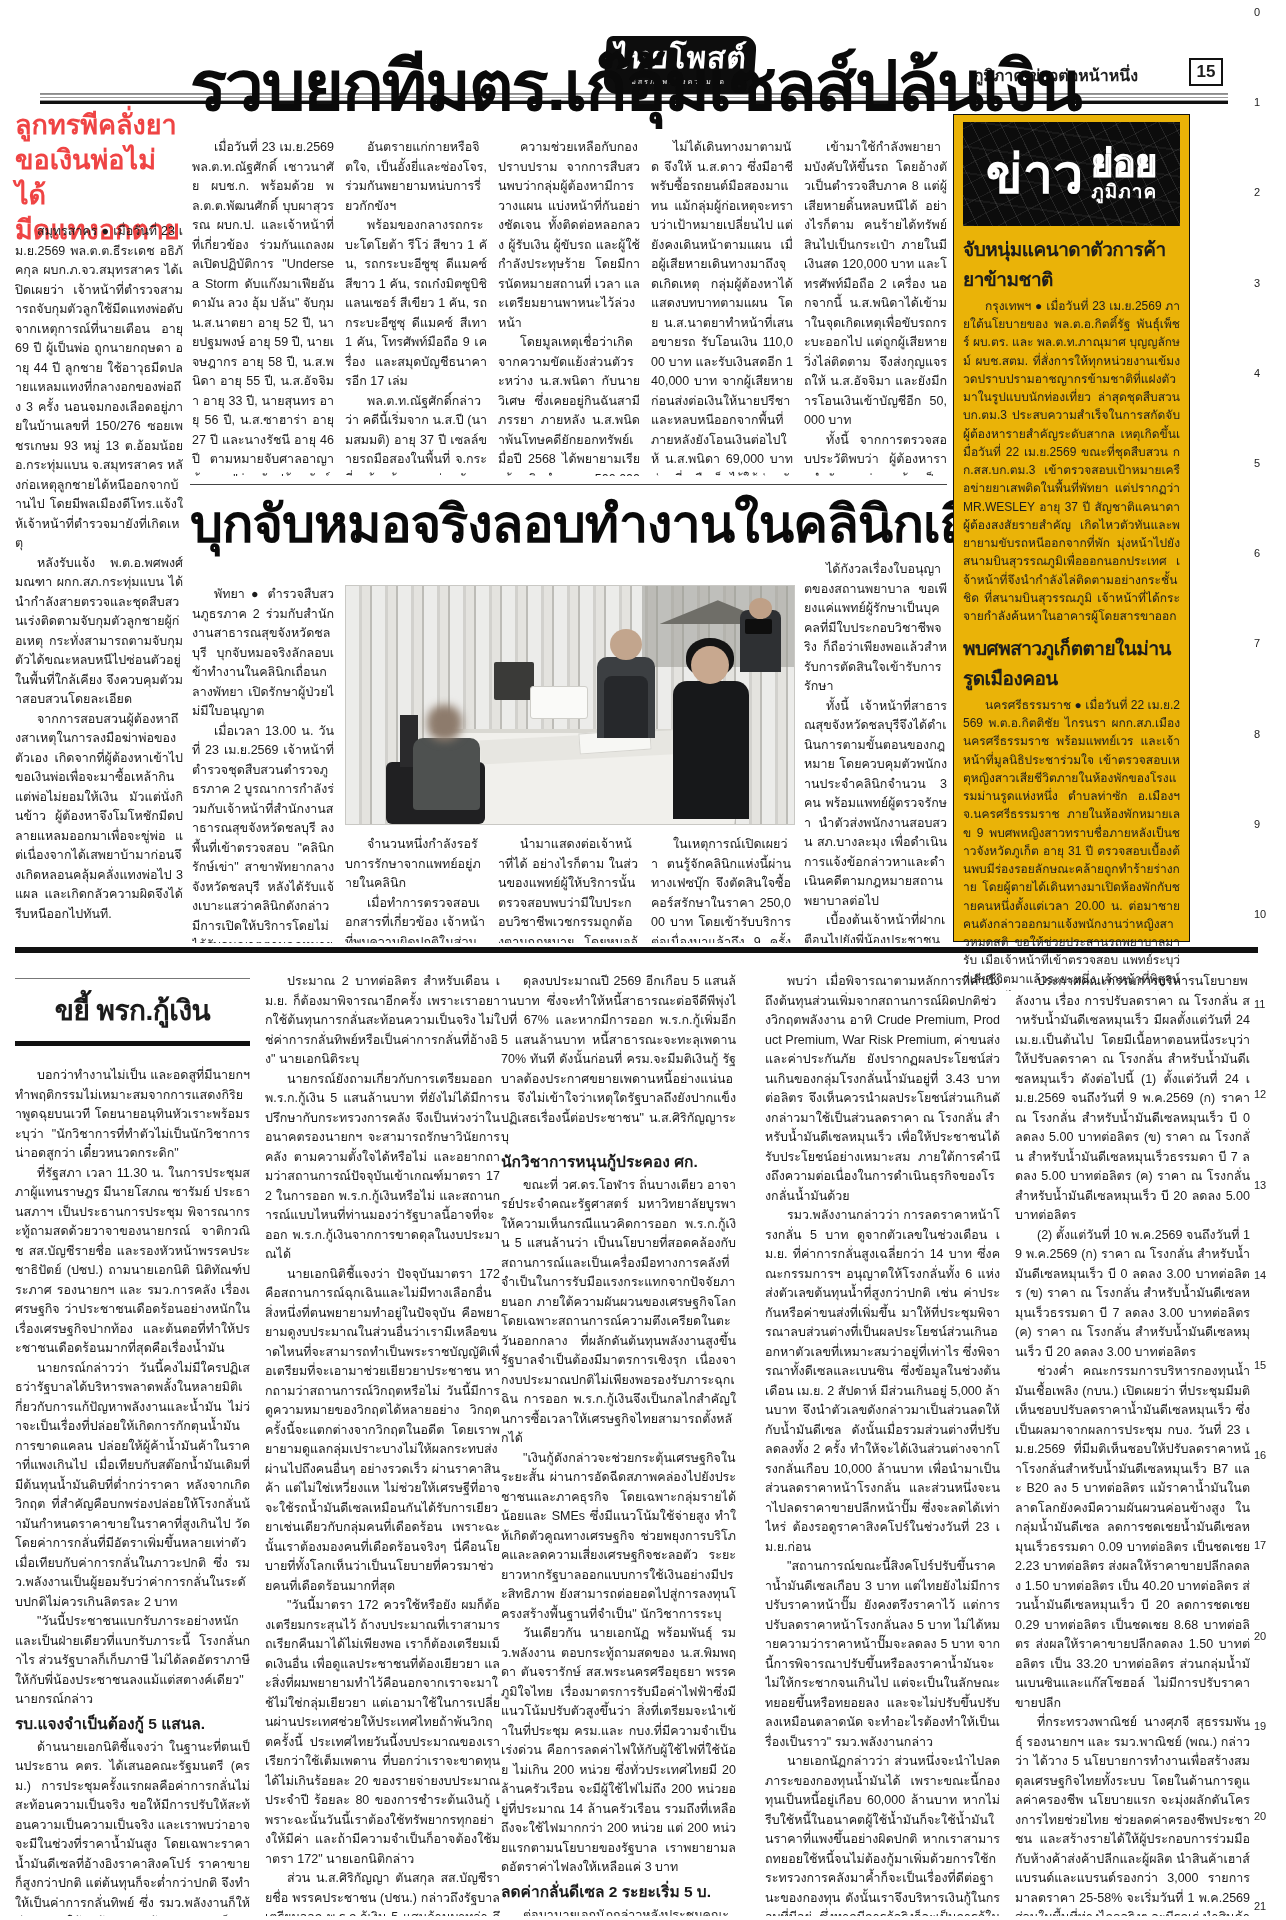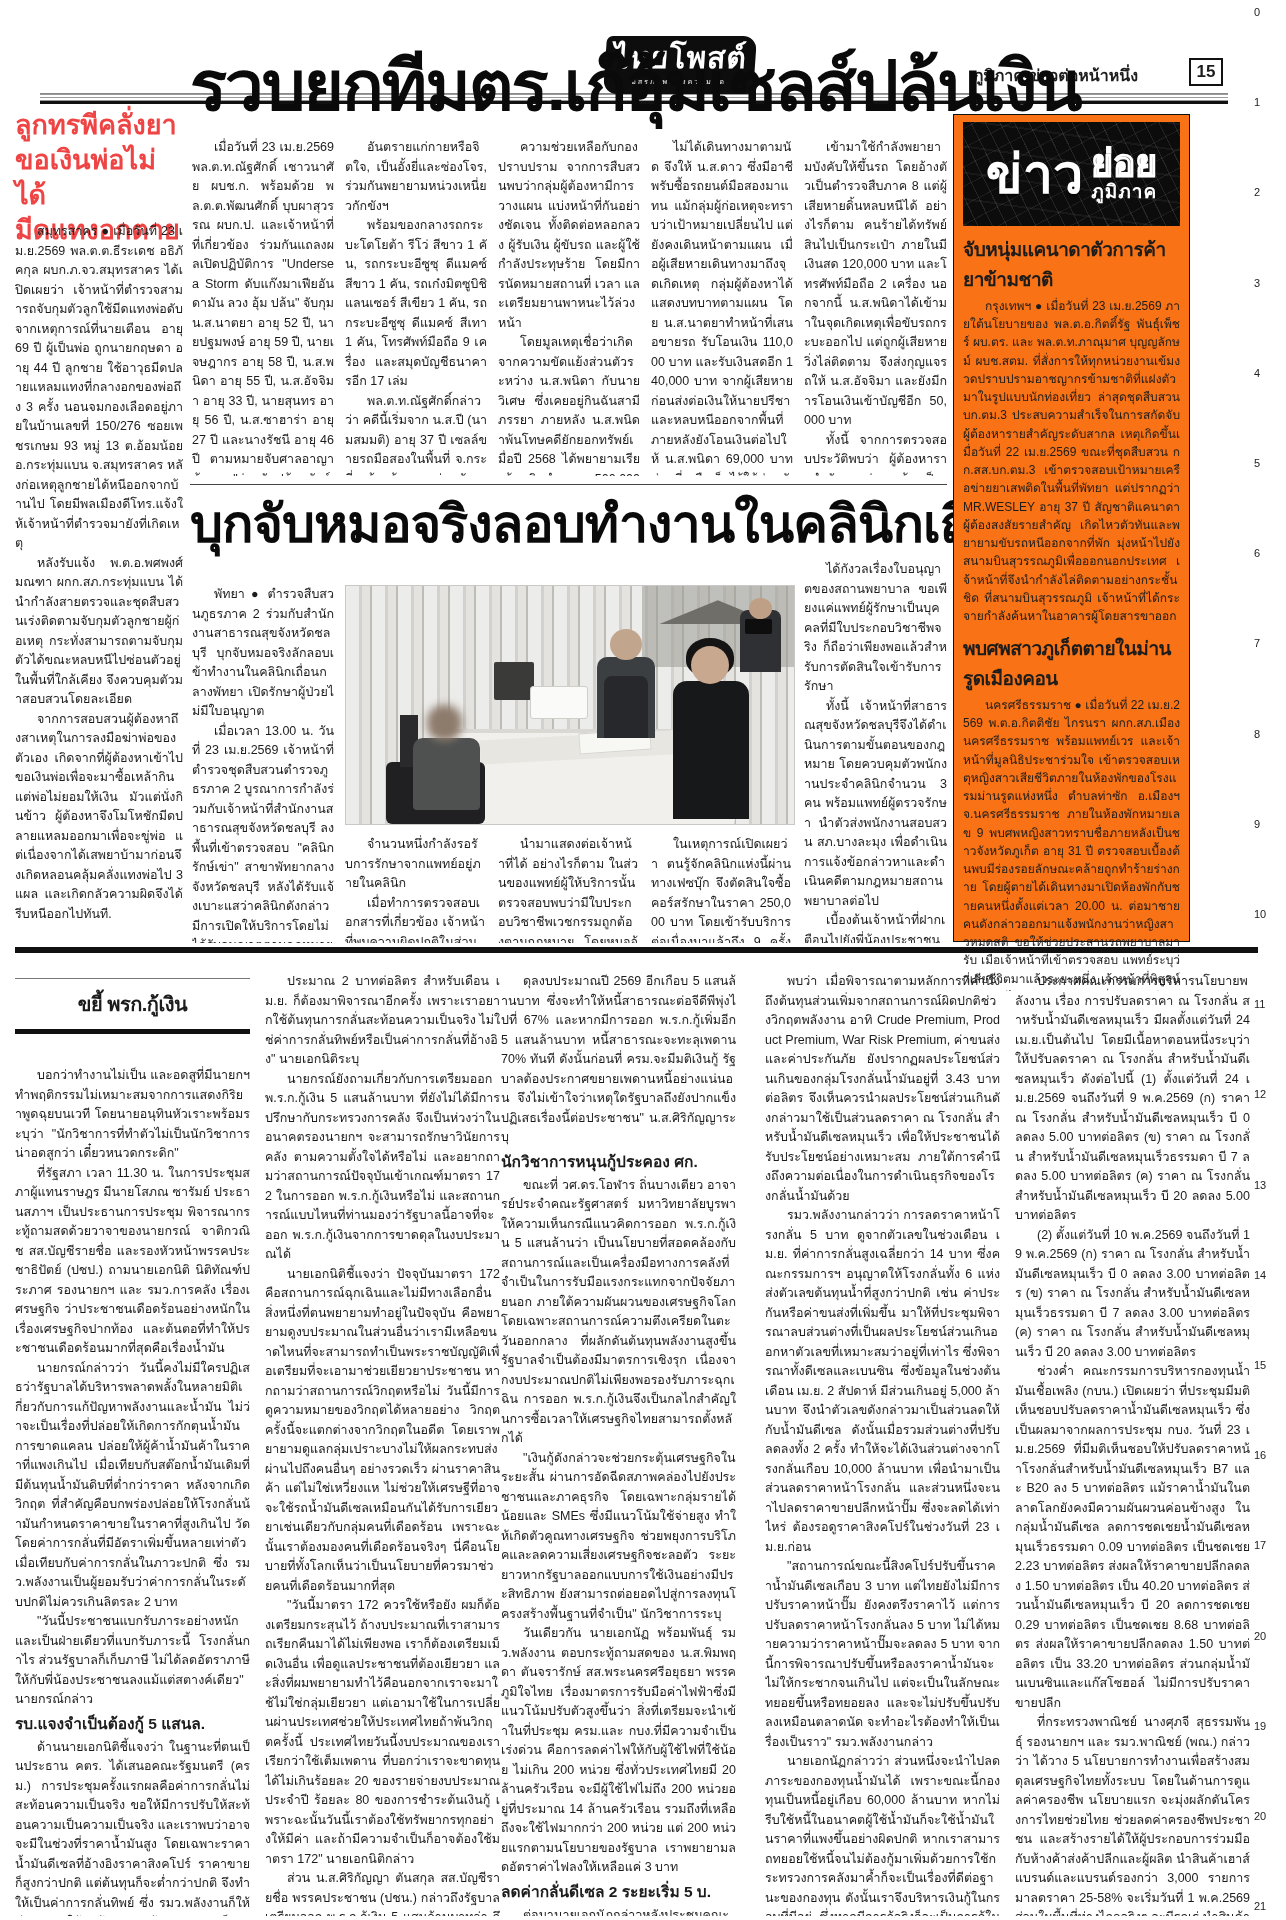--- a/index.html
+++ b/index.html
@@ -28,37 +28,37 @@
 
   
   .col { font-size:12.5px; line-height:1.56; text-align:justify; word-break:break-all; overflow:hidden; }
   .col p { text-indent:22px; }
   .col p.subhead { text-indent:0; font-weight:bold; font-size:15.5px; text-align:left; margin:2px 0; word-break:keep-all; }
   .brief-col { font-size:12px; line-height:1.52; }
   .divider { background:#111; }
   .hairline { background:#444; height:1px; }
 
   
-  .brief-box { border:1.5px solid #111; background:#f97316; padding:7px 9px; }
+  .brief-box { border:1.5px solid #111; background:#eab308; padding:7px 9px; }
   .brief-banner { position:relative; background:#0c0c0c; height:104px; overflow:hidden;
     background-image:
       repeating-linear-gradient(64deg, rgba(255,255,255,.10) 0 1px, transparent 1px 13px),
       repeating-linear-gradient(-28deg, rgba(255,255,255,.07) 0 1px, transparent 1px 17px),
       repeating-linear-gradient(8deg, rgba(255,255,255,.05) 0 2px, transparent 2px 26px);
     display:flex; align-items:center; justify-content:center; }
   .brief-banner .w1 { color:#fff; font-size:54px; font-weight:900; line-height:1; text-shadow:0 2px 2px rgba(0,0,0,.6); }
   .banner-right { display:flex; flex-direction:column; align-items:flex-start; margin-left:8px; }
   .brief-banner .w2 { color:transparent; -webkit-text-stroke:1.6px #fff; font-size:37px; font-weight:900; line-height:.95; }
   .brief-banner .w3 { color:#fff; font-size:19px; font-weight:bold; line-height:1.05; letter-spacing:1px; }
   .brief-head { font-size:19px; font-weight:900; margin:8px 0 3px 0; letter-spacing:-.5px; }
 
   
   .box-head { text-align:center; }
   .box-head .line-top { height:1px; background:#777; margin-bottom:9px; }
-  .box-head .t { font-size:20px; font-weight:900; letter-spacing:-.5px; }
+  .box-head .t { font-size:28px; font-weight:900; letter-spacing:-.5px; }
   .box-head .line-bot { height:5px; background:#111; margin-top:9px; }
 
   
   .ruler-mark { position:absolute; right:8px; width:24px; text-align:left; font-size:11px; color:#222; }
 
   
   .photo { background:
       repeating-linear-gradient(90deg,#ececea 0 13px,#d2d1cd 13px 16px,#e4e3df 16px 24px,#bdbcb7 24px 26px);
     position:relative; overflow:hidden; border:1px solid #c9c8c4; }
   .photo * { position:absolute; }
@@ -128,21 +128,21 @@
     <p>สมุทรสาคร ● เมื่อวันที่ 23 เม.ย.2569 พล.ต.ต.ธีระเดช อธิภัคกุล ผบก.ภ.จว.สมุทรสาคร ได้เปิดเผยว่า เจ้าหน้าที่ตำรวจสามารถจับกุมตัวลูกใช้มีดแทงพ่อดับ จากเหตุการณ์ที่นายเตือน อายุ 69 ปี ผู้เป็นพ่อ ถูกนายกฤษดา อายุ 44 ปี ลูกชาย ใช้อาวุธมีดปลายแหลมแทงที่กลางอกของพ่อถึง 3 ครั้ง นอนจมกองเลือดอยู่ภายในบ้านเลขที่ 150/276 ซอยเพชรเกษม 93 หมู่ 13 ต.อ้อมน้อย อ.กระทุ่มแบน จ.สมุทรสาคร หลังก่อเหตุลูกชายได้หนีออกจากบ้านไป โดยมีพลเมืองดีโทร.แจ้งให้เจ้าหน้าที่ตำรวจมายังที่เกิดเหตุ</p>
     <p>หลังรับแจ้ง พ.ต.อ.พศพงศ์ มณฑา ผกก.สภ.กระทุ่มแบน ได้นำกำลังสายตรวจและชุดสืบสวนเร่งติดตามจับกุมตัวลูกชายผู้ก่อเหตุ กระทั่งสามารถตามจับกุมตัวได้ขณะหลบหนีไปซ่อนตัวอยู่ในพื้นที่ใกล้เคียง จึงควบคุมตัวมาสอบสวนโดยละเอียด</p>
     <p>จากการสอบสวนผู้ต้องหาถึงสาเหตุในการลงมือฆ่าพ่อของตัวเอง เกิดจากที่ผู้ต้องหาเข้าไปขอเงินพ่อเพื่อจะมาซื้อเหล้ากิน แต่พ่อไม่ยอมให้เงิน มัวแต่นั่งกินข้าว ผู้ต้องหาจึงโมโหชักมีดปลายแหลมออกมาเพื่อจะขู่พ่อ แต่เนื่องจากได้เสพยาบ้ามาก่อนจึงเกิดหลอนคลุ้มคลั่งแทงพ่อไป 3 แผล และเกิดกลัวความผิดจึงได้รีบหนีออกไปทันที.</p>
   </div>
 
 <div class="abs hl-main" style="left:190px; top:52px; width:760px;">รวบยกทีมตร.เก๊อุ้มเซลส์ปล้นเงิน</div>
 <div class="abs col" style="left:192px; top:138px; width:142px; height:338px;">
     <p>เมื่อวันที่ 23 เม.ย.2569 พล.ต.ท.ณัฐศักดิ์ เชาวนาศัย ผบช.ก. พร้อมด้วย พล.ต.ต.พัฒนศักดิ์ บุบผาสุวรรณ ผบก.ป. และเจ้าหน้าที่ที่เกี่ยวข้อง ร่วมกันแถลงผลเปิดปฏิบัติการ "Undersea Storm ดับแก๊งมาเฟียอันดามัน ลวง อุ้ม ปล้น" จับกุม น.ส.นาตยา อายุ 52 ปี, นายปฐมพงษ์ อายุ 59 ปี, นายเจษฎากร อายุ 58 ปี, น.ส.พนิดา อายุ 55 ปี, น.ส.อัจจิมา อายุ 33 ปี, นายสุนทร อายุ 56 ปี, น.ส.ซาฮาร่า อายุ 27 ปี และนางรัชนี อายุ 46 ปี ตามหมายจับศาลอาญา ข้อหา "ร่วมกันปล้นทรัพย์, ร่วมกันชิงทรัพย์เป็นเหตุให้ผู้อื่นได้รับ</p>
   </div>
 <div class="abs col" style="left:345px; top:138px; width:142px; height:338px;">
-    <p>อันตรายแก่กายหรือจิตใจ, เป็นอั้งยี่และซ่องโจร, ร่วมกันพยายามหน่วงเหนี่ยวกักขังฯ</p>
+    <p>อันตรายแก่กายหรือจิตใจ, เป็นอั้งยี่และซ่องโจร, ร่วมกันพยายามหน่บการรี่ยวกักขังฯ</p>
     <p>พร้อมของกลางรถกระบะโตโยต้า รีโว่ สีขาว 1 คัน, รถกระบะอีซูซุ ดีแมคซ์ สีขาว 1 คัน, รถเก๋งมิตซูบิชิ แลนเซอร์ สีเขียว 1 คัน, รถกระบะอีซูซุ ดีแมคซ์ สีเทา 1 คัน, โทรศัพท์มือถือ 9 เครื่อง และสมุดบัญชีธนาคารอีก 17 เล่ม</p>
     <p>พล.ต.ท.ณัฐศักดิ์กล่าวว่า คดีนี้เริ่มจาก น.ส.ปี (นามสมมติ) อายุ 37 ปี เซลล์ขายรถมือสองในพื้นที่ จ.กระบี่ เข้าแจ้งความต่อพนักงานสอบสวน สภ.อ่าวลึก เพื่อดำเนินคดีกับ น.ส.นาตยา และพวก หลังร่วมกันก่อเหตุทำร้ายร่างกายและชิงทรัพย์ เหตุเกิดภายในปั๊มน้ำมัน ปตท.นาเหนือ อ.อ่าวลึก จ.กระบี่ เมื่อวันที่ 12 ม.ค.ที่ผ่านมา ก่อนจะมาร้องขอ</p>
   </div>
 <div class="abs col" style="left:498px; top:138px; width:142px; height:338px;">
     <p>ความช่วยเหลือกับกองปราบปราม จากการสืบสวนพบว่ากลุ่มผู้ต้องหามีการวางแผน แบ่งหน้าที่กันอย่างชัดเจน ทั้งติดต่อหลอกลวง ผู้รับเงิน ผู้ขับรถ และผู้ใช้กำลังประทุษร้าย โดยมีการนัดหมายสถานที่ เวลา และเตรียมยานพาหนะไว้ล่วงหน้า</p>
     <p>โดยมูลเหตุเชื่อว่าเกิดจากความขัดแย้งส่วนตัวระหว่าง น.ส.พนิดา กับนายวิเศษ ซึ่งเคยอยู่กินฉันสามีภรรยา ภายหลัง น.ส.พนิดาพ้นโทษคดียักยอกทรัพย์เมื่อปี 2568 ได้พยายามเรียกร้องเงินจำนวน 500,000 บาทจากนายวิเศษ เพื่อแลกกับการไม่ยุ่งเกี่ยวกัน แต่นายวิเศษไม่ยินยอม จึงเกิดความโกรธแค้นและวางแผนก่อเหตุโดยใช้วิธี "หลอกขายรถยนต์" เพื่อล่อเป้าหมายมายังจุดนัดพบ</p>
   </div>
 <div class="abs col" style="left:651px; top:138px; width:142px; height:338px;">
     <p>ไม่ได้เดินทางมาตามนัด จึงให้ น.ส.ดาว ซึ่งมีอาชีพรับซื้อรถยนต์มือสองมาแทน แม้กลุ่มผู้ก่อเหตุจะทราบว่าเป้าหมายเปลี่ยนไป แต่ยังคงเดินหน้าตามแผน เมื่อผู้เสียหายเดินทางมาถึงจุดเกิดเหตุ กลุ่มผู้ต้องหาได้แสดงบทบาทตามแผน โดย น.ส.นาตยาทำหน้าที่เสนอขายรถ รับโอนเงิน 110,000 บาท และรับเงินสดอีก 140,000 บาท จากผู้เสียหาย ก่อนส่งต่อเงินให้นายปรีชา และหลบหนีออกจากพื้นที่ ภายหลังยังโอนเงินต่อไปให้ น.ส.พนิดา 69,000 บาท ส่วนที่เหลือเก็บไว้ใช้ส่วนตัว ขณะที่นายปรีชาทำหน้าที่นำรถกระบะมาแสดงให้ดู แต่ไม่ส่งมอบกุญแจ และรับเงินสด 140,000 บาท ก่อนหลบหนีไปพร้อมเงิน</p>
   </div>

